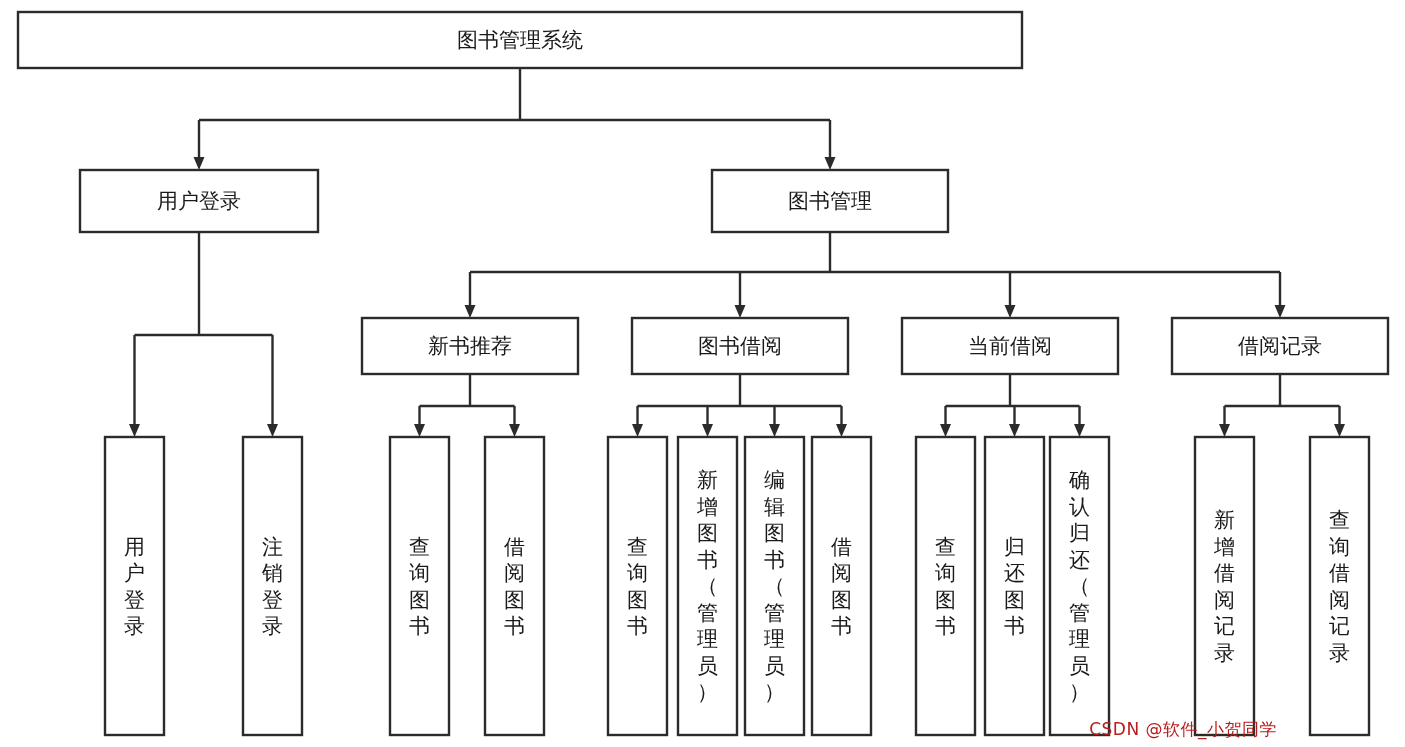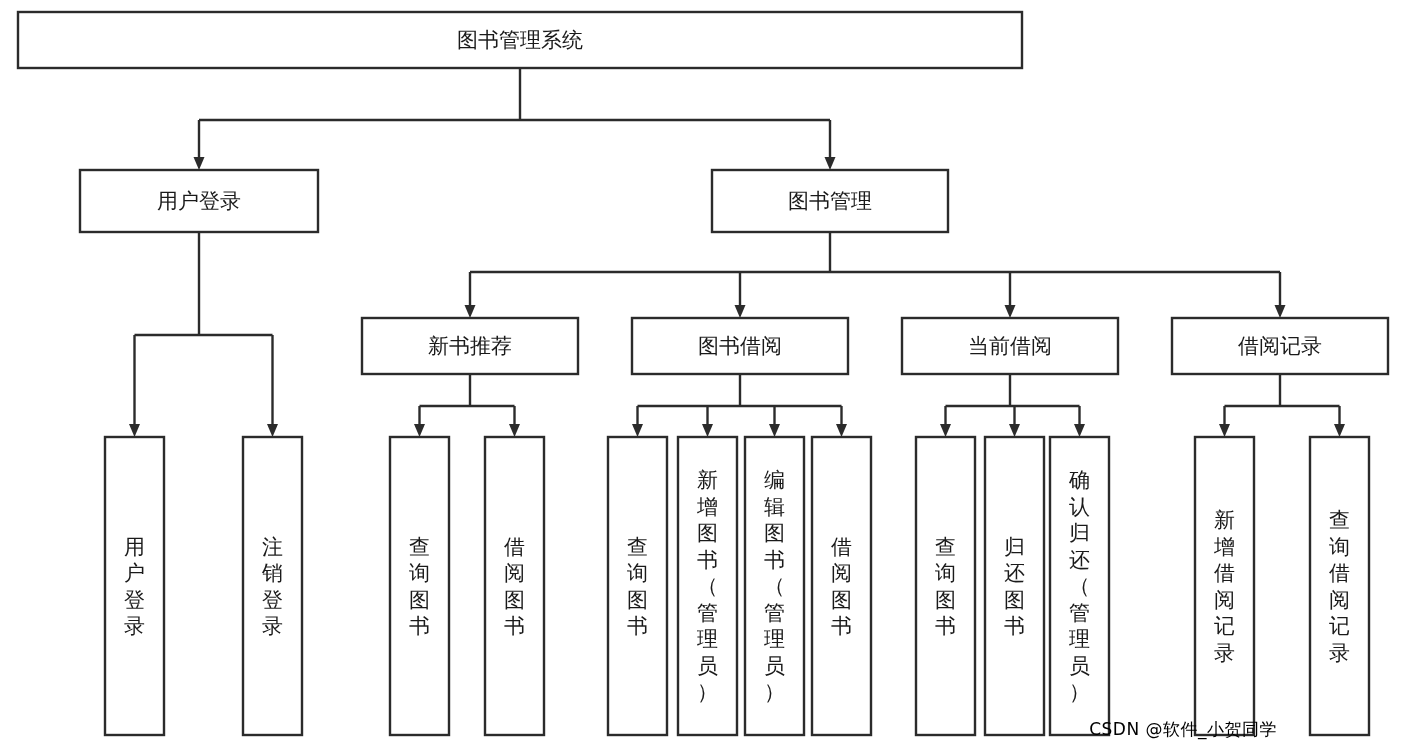--- a/index.html
+++ b/index.html
@@ -55,21 +55,21 @@
   .arrow-head {
     fill: #2b2b2b;
     stroke: none;
   }
   .watermark {
     position: absolute;
     right: 8px;
     bottom: 6px;
     font-family: "DejaVu Sans", "Liberation Sans", sans-serif;
     font-size: 17px;
-    color: #000000;
+    color: #b91c1c;
     letter-spacing: 0.5px;
     white-space: nowrap;
     user-select: none;
   }
 </style>
 </head>
 <body>
 
 <div id="diagram-root">
   <svg id="tree-svg" viewBox="0 0 1405 747" preserveAspectRatio="xMidYMid meet">

